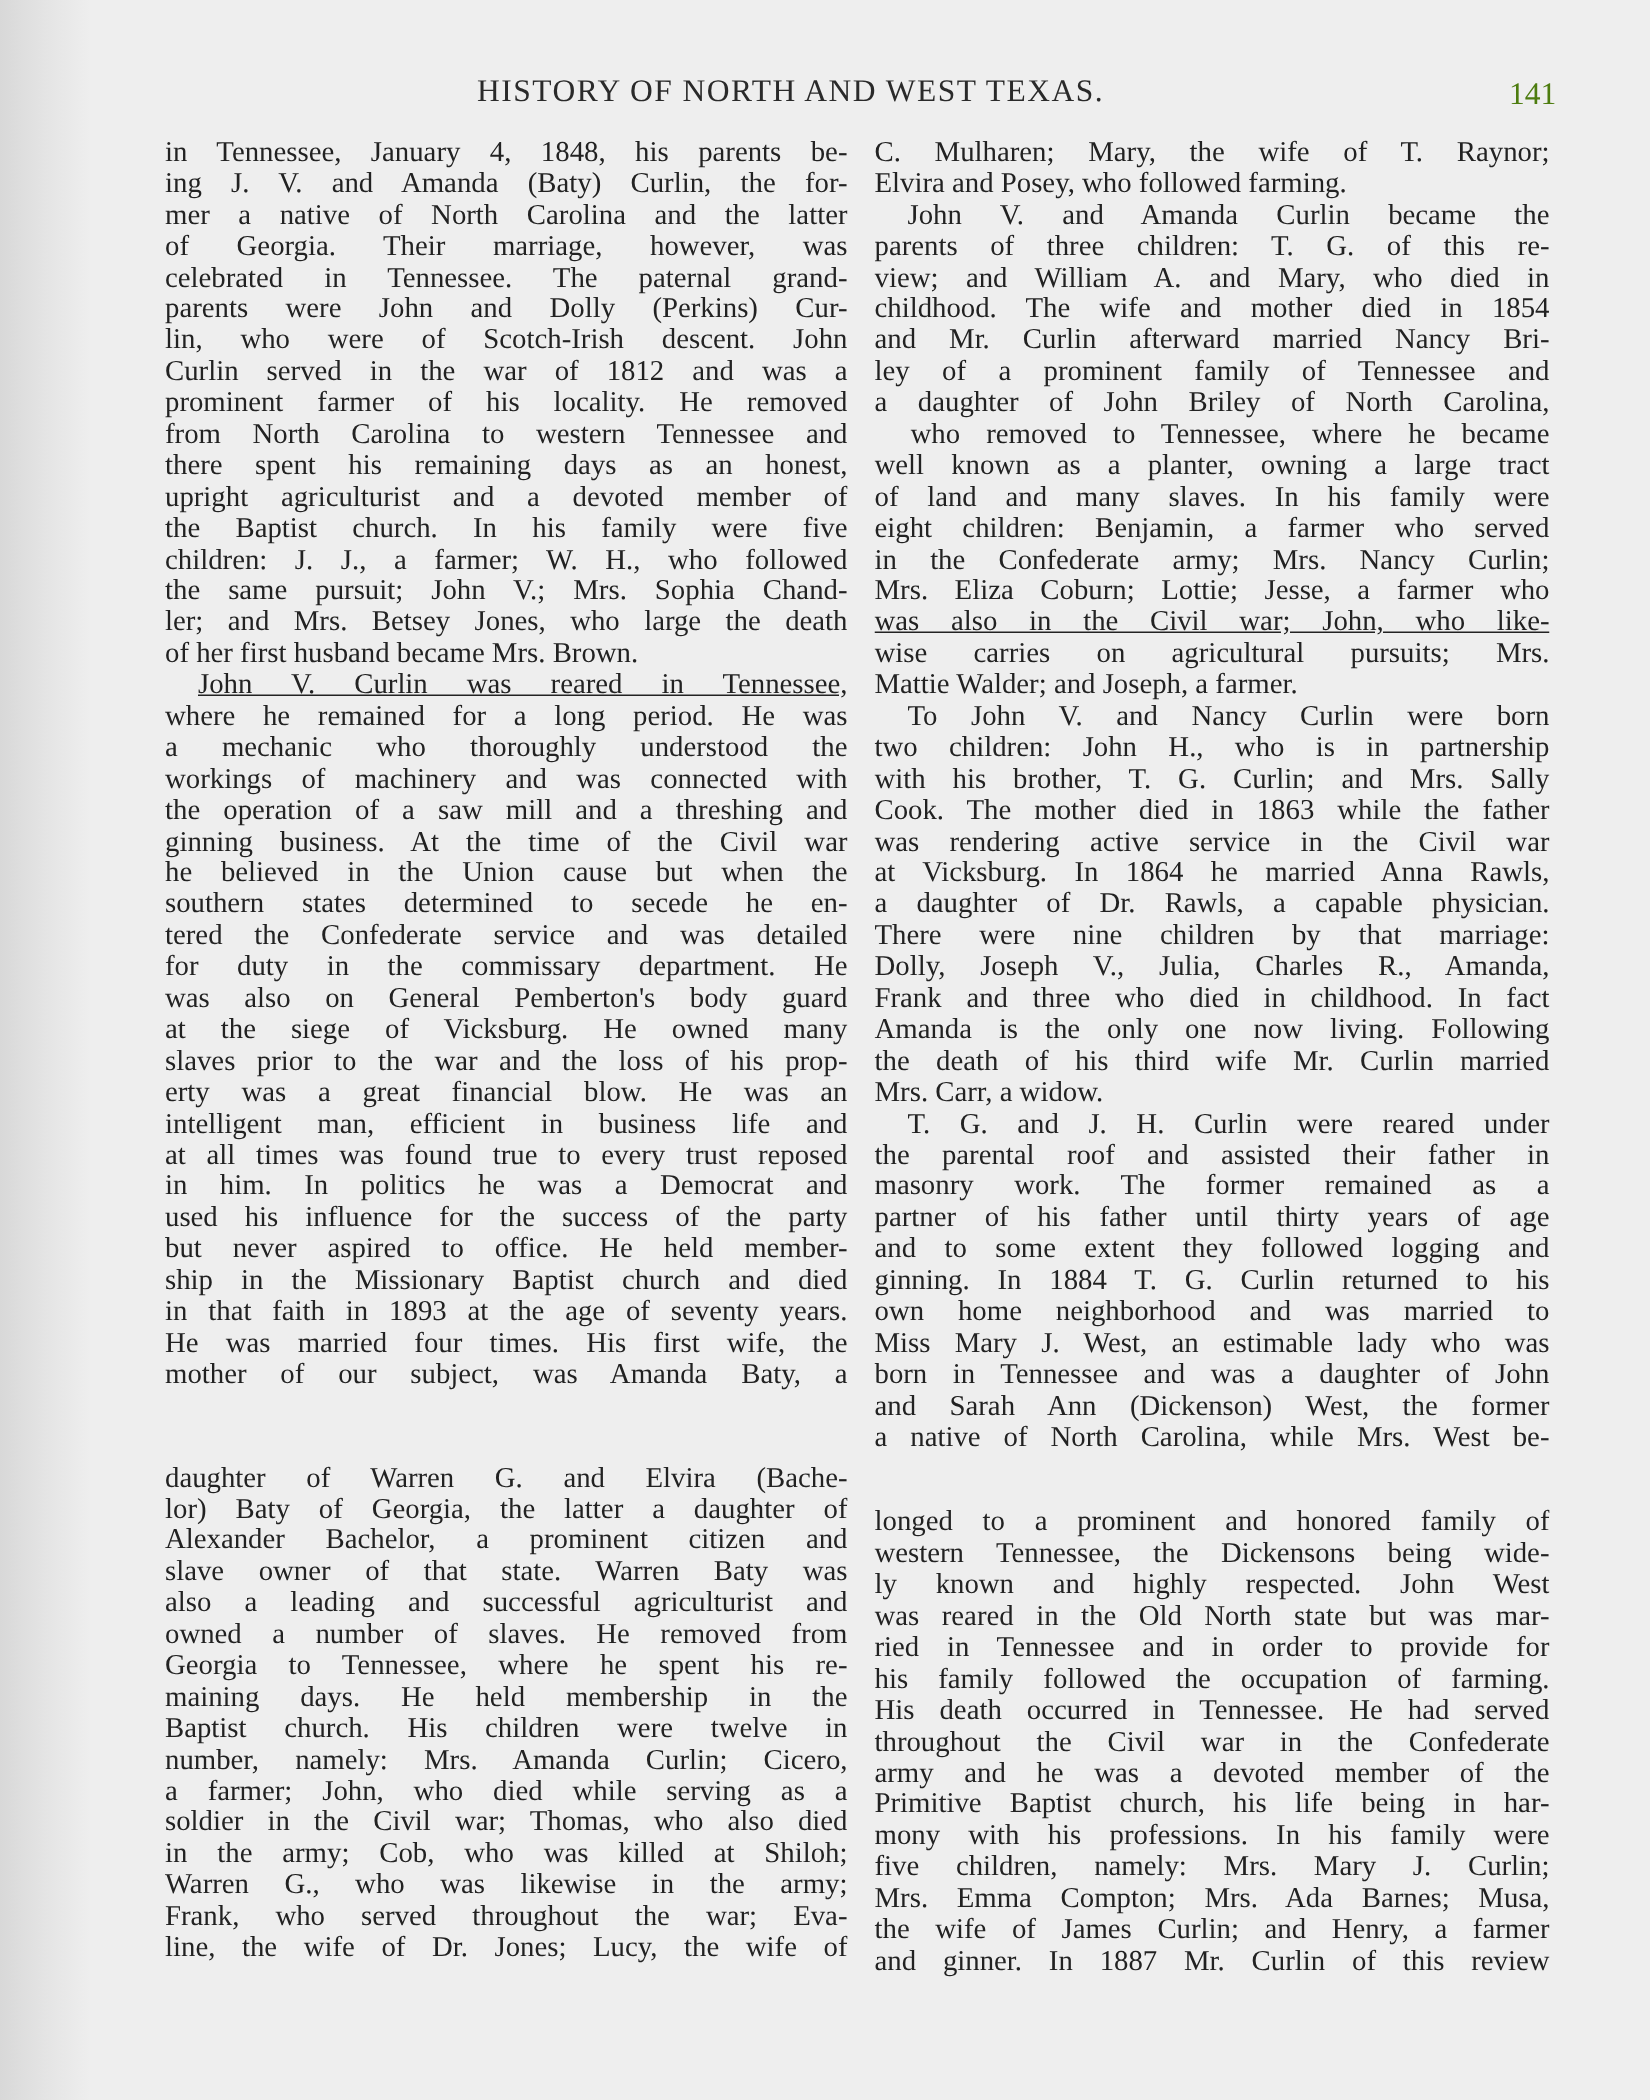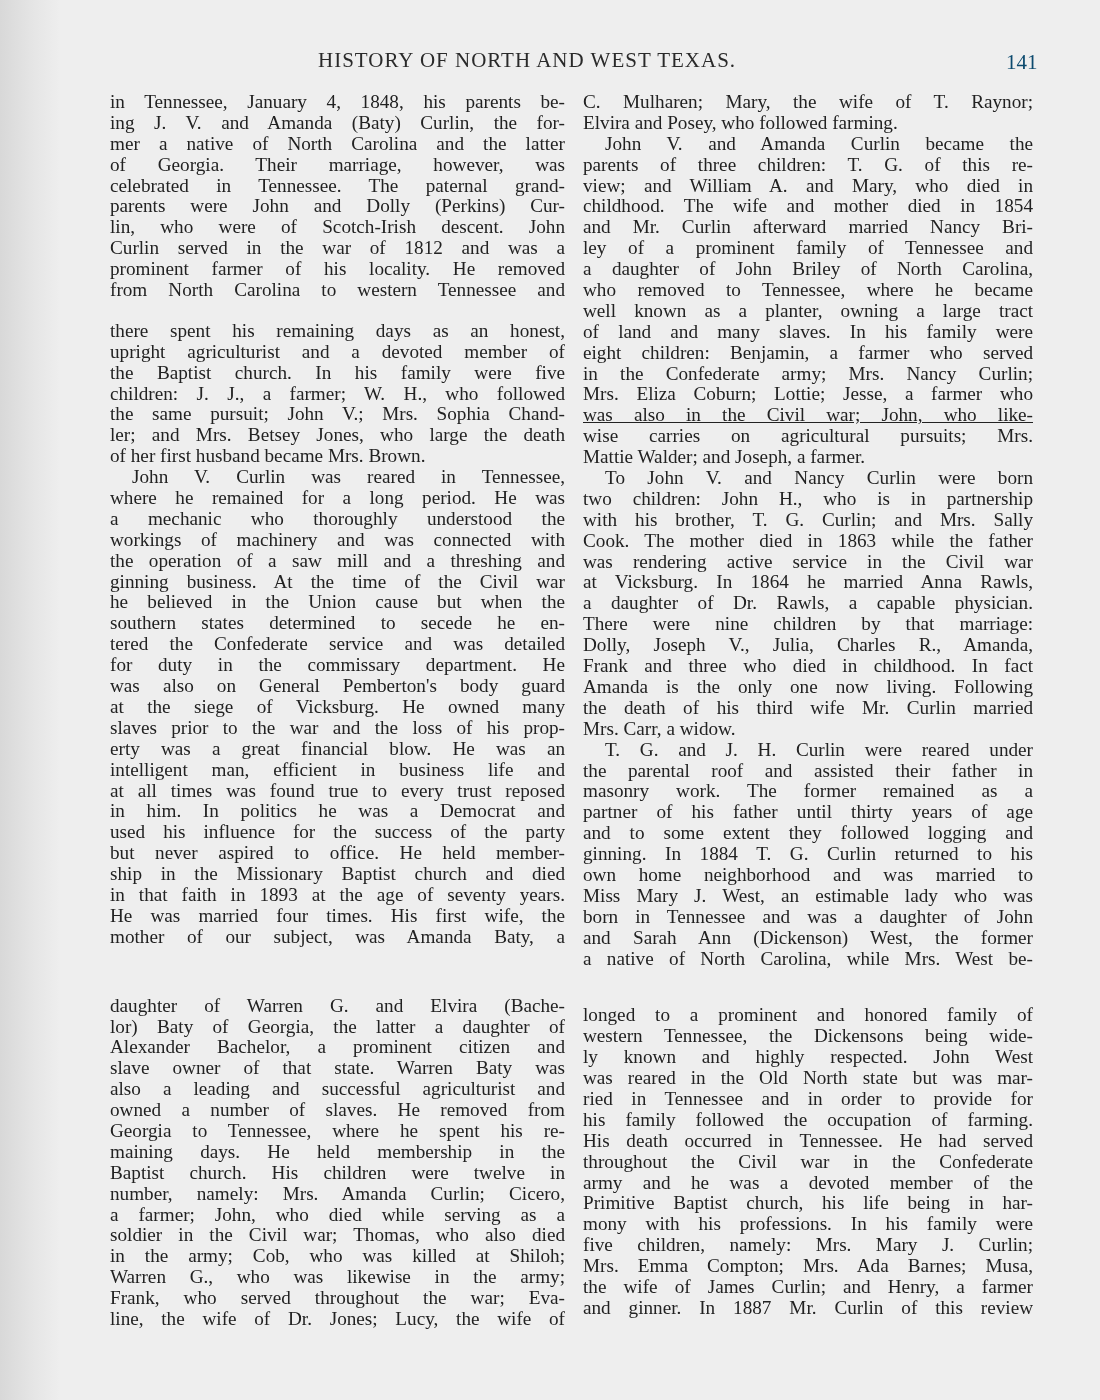--- a/index.html
+++ b/index.html
@@ -28,21 +28,21 @@
       left: 318px;
       font-size: 21px;
       letter-spacing: 1px;
       color: #2a2a2a;
     }
     .page-number {
       position: absolute;
       top: 50px;
       left: 1006px;
       font-size: 21px;
-      color: #0c4a6e;
+      color: #4d7c0f;
     }
     .column {
       position: absolute;
       top: 92px;
       width: 455px;
       font-size: 19.2px;
       line-height: 20.9px;
       text-align: justify;
       hyphens: none;
     }
@@ -75,28 +75,28 @@
     <div class="line" style="white-space: normal; overflow: hidden;">in Tennessee, January 4, 1848, his parents be-</div>
     <div class="line" style="white-space: normal; overflow: hidden;">ing J. V. and Amanda (Baty) Curlin, the for-</div>
     <div class="line" style="white-space: normal; overflow: hidden;">mer a native of North Carolina and the latter</div>
     <div class="line" style="white-space: normal; overflow: hidden;">of Georgia. Their marriage, however, was</div>
     <div class="line" style="white-space: normal; overflow: hidden;">celebrated in Tennessee. The paternal grand-</div>
     <div class="line" style="white-space: normal; overflow: hidden;">parents were John and Dolly (Perkins) Cur-</div>
     <div class="line" style="white-space: normal; overflow: hidden;">lin, who were of Scotch-Irish descent. John</div>
     <div class="line" style="white-space: normal; overflow: hidden;">Curlin served in the war of 1812 and was a</div>
     <div class="line" style="white-space: normal; overflow: hidden;">prominent farmer of his locality. He removed</div>
     <div class="line" style="white-space: normal; overflow: hidden;">from North Carolina to western Tennessee and</div>
-    <div class="line" style="white-space: normal; overflow: hidden; margin-top: 20px;">there spent his remaining days as an honest,</div>
+    <div class="line" style="white-space: normal; overflow: hidden;">there spent his remaining days as an honest,</div>
     <div class="line" style="white-space: normal; overflow: hidden;">upright agriculturist and a devoted member of</div>
     <div class="line" style="white-space: normal; overflow: hidden;">the Baptist church. In his family were five</div>
     <div class="line" style="white-space: normal; overflow: hidden;">children: J. J., a farmer; W. H., who followed</div>
     <div class="line" style="white-space: normal; overflow: hidden;">the same pursuit; John V.; Mrs. Sophia Chand-</div>
     <div class="line" style="white-space: normal; overflow: hidden;">ler; and Mrs. Betsey Jones, who large the death</div>
     <div class="line last" style="white-space: normal; overflow: hidden;">of her first husband became Mrs. Brown.</div>
-    <div class="line indent" style="white-space: normal; overflow: hidden;">John V. Curlin was reared in Tennessee,</div>
+    <div class="line indent" style="white-space: normal; overflow: hidden; text-decoration: underline;">John V. Curlin was reared in Tennessee,</div>
     <div class="line" style="white-space: normal; overflow: hidden;">where he remained for a long period. He was</div>
     <div class="line" style="white-space: normal; overflow: hidden;">a mechanic who thoroughly understood the</div>
     <div class="line" style="white-space: normal; overflow: hidden;">workings of machinery and was connected with</div>
     <div class="line" style="white-space: normal; overflow: hidden;">the operation of a saw mill and a threshing and</div>
     <div class="line" style="white-space: normal; overflow: hidden;">ginning business. At the time of the Civil war</div>
     <div class="line" style="white-space: normal; overflow: hidden;">he believed in the Union cause but when the</div>
     <div class="line" style="white-space: normal; overflow: hidden;">southern states determined to secede he en-</div>
     <div class="line" style="white-space: normal; overflow: hidden;">tered the Confederate service and was detailed</div>
     <div class="line" style="white-space: normal; overflow: hidden;">for duty in the commissary department. He</div>
     <div class="line" style="white-space: normal; overflow: hidden;">was also on General Pemberton's body guard</div>
@@ -132,21 +132,21 @@
 <div class="column col-right" id="col-right">
     <div class="line" style="white-space: normal; overflow: hidden;">C. Mulharen; Mary, the wife of T. Raynor;</div>
     <div class="line last" style="white-space: normal; overflow: hidden;">Elvira and Posey, who followed farming.</div>
     <div class="line indent" style="white-space: normal; overflow: hidden;">John V. and Amanda Curlin became the</div>
     <div class="line" style="white-space: normal; overflow: hidden;">parents of three children: T. G. of this re-</div>
     <div class="line" style="white-space: normal; overflow: hidden;">view; and William A. and Mary, who died in</div>
     <div class="line" style="white-space: normal; overflow: hidden;">childhood. The wife and mother died in 1854</div>
     <div class="line" style="white-space: normal; overflow: hidden;">and Mr. Curlin afterward married Nancy Bri-</div>
     <div class="line" style="white-space: normal; overflow: hidden;">ley of a prominent family of Tennessee and</div>
     <div class="line" style="white-space: normal; overflow: hidden;">a daughter of John Briley of North Carolina,</div>
-    <div class="line" style="white-space: normal; overflow: hidden;">who removed to Tennessee, where he became</div>
+    <div class="line" style="white-space: normal; overflow: hidden; margin-left: 24px;">who removed to Tennessee, where he became</div>
     <div class="line" style="white-space: normal; overflow: hidden;">well known as a planter, owning a large tract</div>
     <div class="line" style="white-space: normal; overflow: hidden;">of land and many slaves. In his family were</div>
     <div class="line" style="white-space: normal; overflow: hidden;">eight children: Benjamin, a farmer who served</div>
     <div class="line" style="white-space: normal; overflow: hidden;">in the Confederate army; Mrs. Nancy Curlin;</div>
     <div class="line" style="white-space: normal; overflow: hidden;">Mrs. Eliza Coburn; Lottie; Jesse, a farmer who</div>
     <div class="line" style="white-space: normal; overflow: hidden; text-decoration: underline;">was also in the Civil war; John, who like-</div>
     <div class="line" style="white-space: normal; overflow: hidden;">wise carries on agricultural pursuits; Mrs.</div>
     <div class="line last" style="white-space: normal; overflow: hidden;">Mattie Walder; and Joseph, a farmer.</div>
     <div class="line indent" style="white-space: normal; overflow: hidden;">To John V. and Nancy Curlin were born</div>
     <div class="line" style="white-space: normal; overflow: hidden;">two children: John H., who is in partnership</div>

